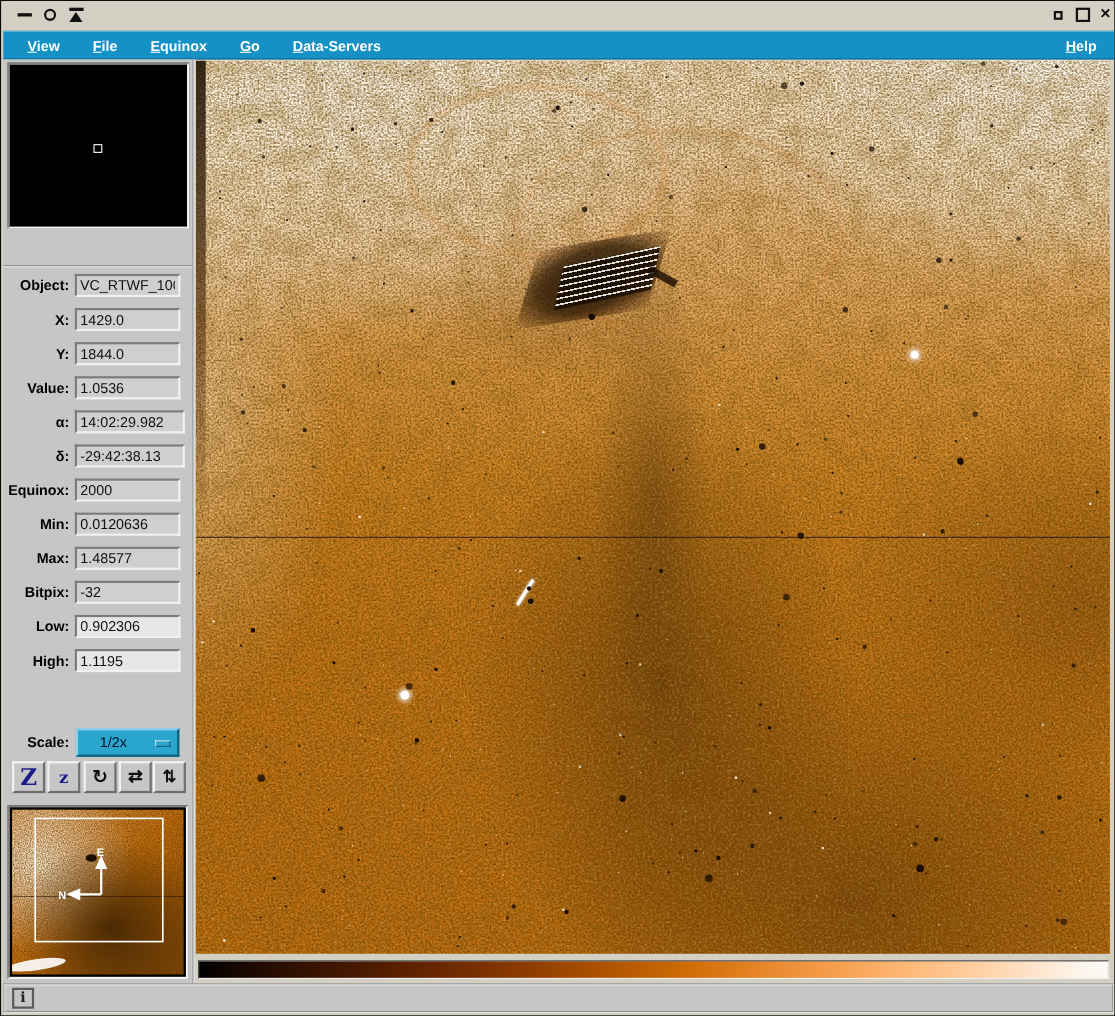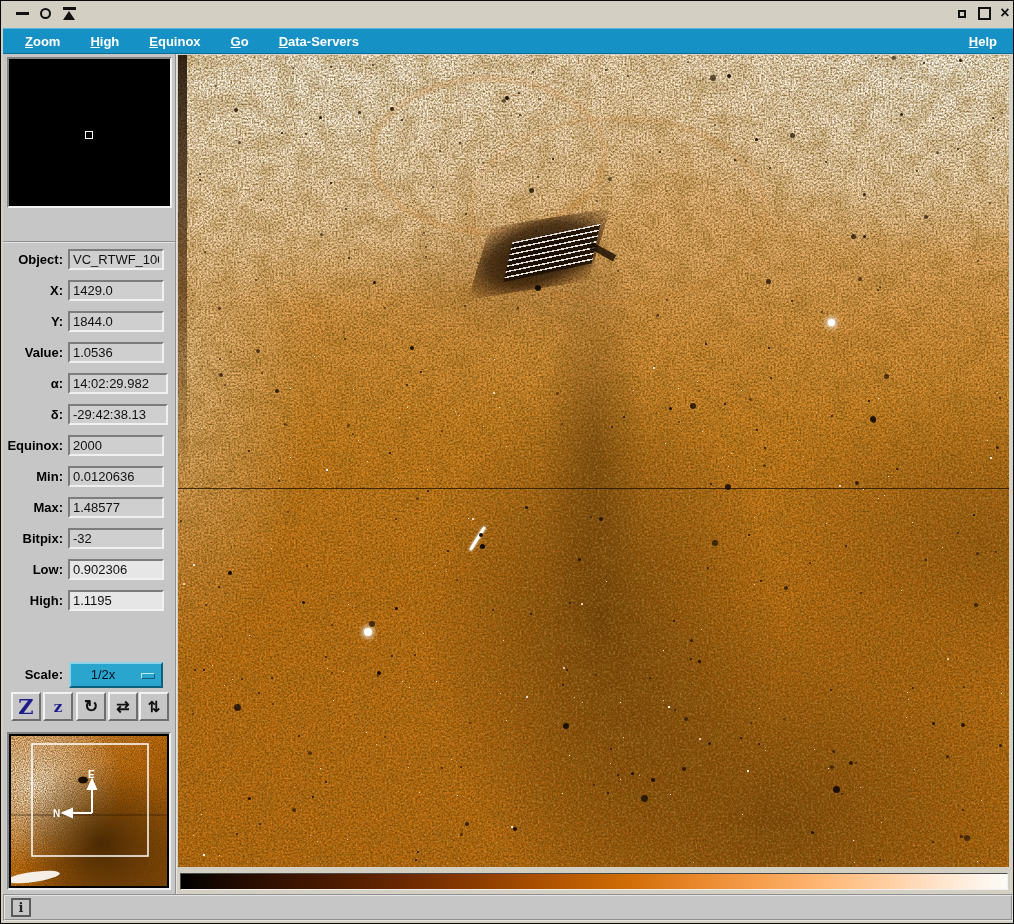--- a/index.html
+++ b/index.html
@@ -101,22 +101,22 @@
     <div class="wbtn tri-wrap">
         <span class="bar"></span>
         <span class="tri"></span>
       </div>
     <div class="wbtn sq-small"></div>
     <div class="wbtn sq-big"></div>
     <div class="wbtn x-glyph">×</div>
   </div>
 
   <div class="menubar">
-    <span class="menu-item">Zoom</span>
-    <span class="menu-item">High</span>
+    <span class="menu-item">View</span>
+    <span class="menu-item">File</span>
     <span class="menu-item">Equinox</span>
     <span class="menu-item">Go</span>
     <span class="menu-item">Data-Servers</span>
     <span class="menu-item menu-help">Help</span>
   </div>
 
   <div class="panel">
 
     <div class="zoom-window">
       <div class="zoom-rect"></div>

